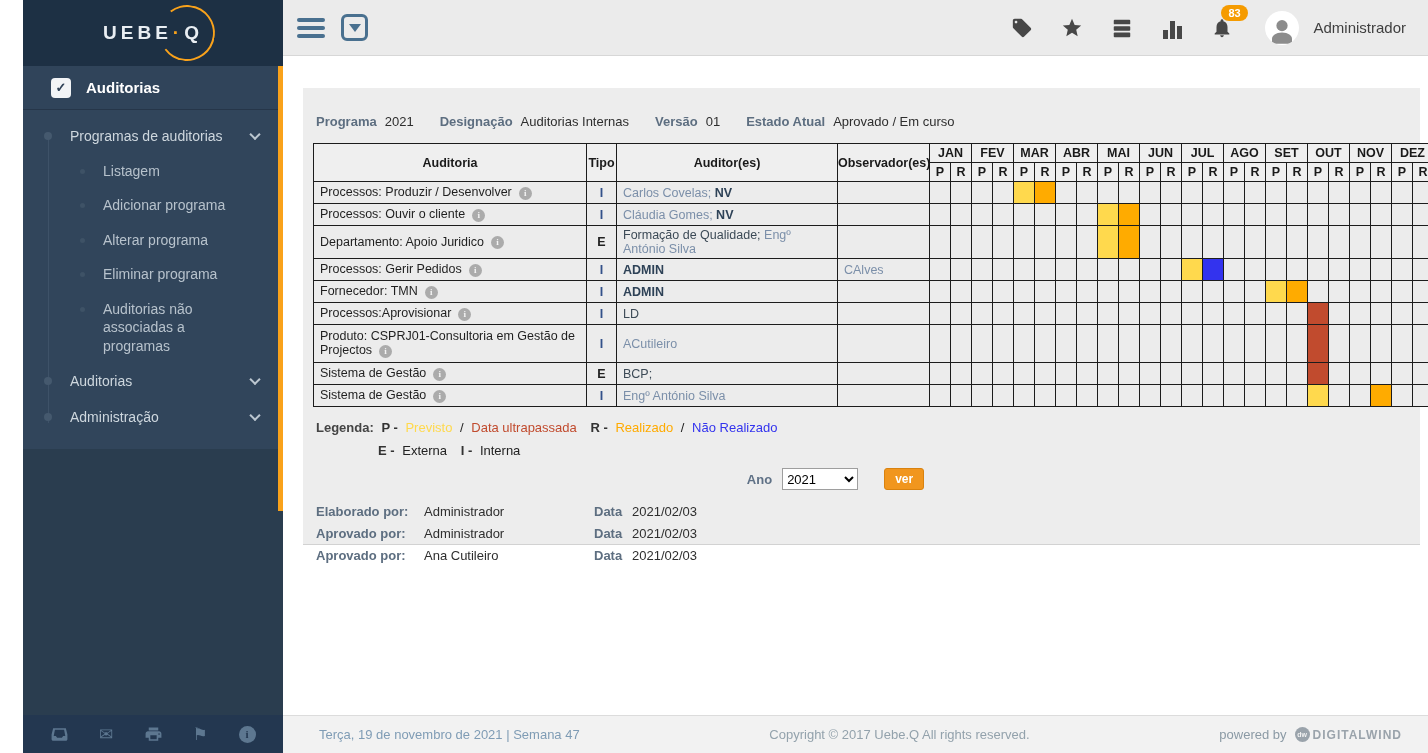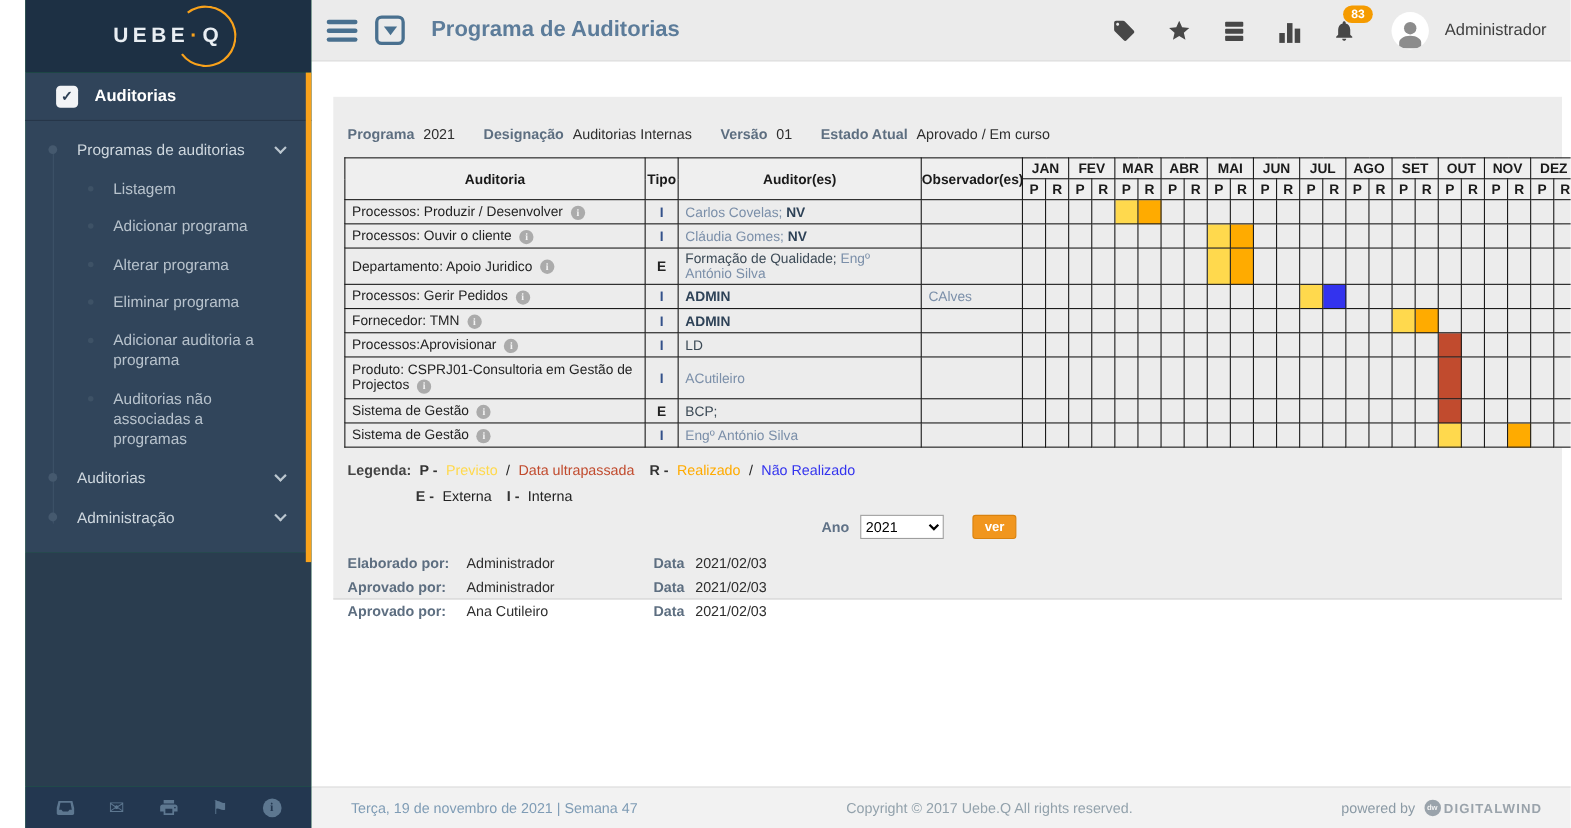--- a/index.html
+++ b/index.html
@@ -116,21 +116,20 @@
     <nav class="menu">
       <div class="menu-line"></div>
       <div class="mi">
         <span>Programas de auditorias</span>
         <span class="chev"></span>
       </div>
       <div class="smi">Listagem</div>
       <div class="smi">Adicionar programa</div>
       <div class="smi">Alterar programa</div>
       <div class="smi">Eliminar programa</div>
-      <div class="smi">Adicionar auditoria a programa</div>
       <div class="smi">Auditorias não associadas a programas</div>
       <div class="mi">
         <span>Auditorias</span>
         <span class="chev"></span>
       </div>
       <div class="mi">
         <span>Administração</span>
         <span class="chev"></span>
       </div>
     </nav>
@@ -155,21 +154,20 @@
   </aside>
 
   <div class="main">
     <header class="topbar">
       <div class="hamburger">
           <div></div>
           <div></div>
           <div></div>
         </div>
       <div class="caret-box"></div>
-      <h1 class="page-title">Programa de Auditorias</h1>
       <div class="top-right">
         <span class="tb-icon">
           <svg viewBox="0 0 24 24">
               <path d="M21.4 11.6l-9-9C12 2.2 11.5 2 11 2H4c-1.1 0-2 .9-2 2v7c0 .5.2 1 .6 1.4l9 9c.8.8 2 .8 2.8 0l7-7c.8-.8.8-2 0-2.8zM5.5 7C4.7 7 4 6.3 4 5.5S4.7 4 5.5 4 7 4.7 7 5.5 6.3 7 5.5 7z"></path>
             </svg>
         </span>
         <span class="tb-icon">
           <svg viewBox="0 0 24 24">
               <path d="M12 2l2.9 6.6 7.1.6-5.4 4.7 1.6 7-6.2-3.7-6.2 3.7 1.6-7L2 9.2l7.1-.6L12 2z"></path>
             </svg>

